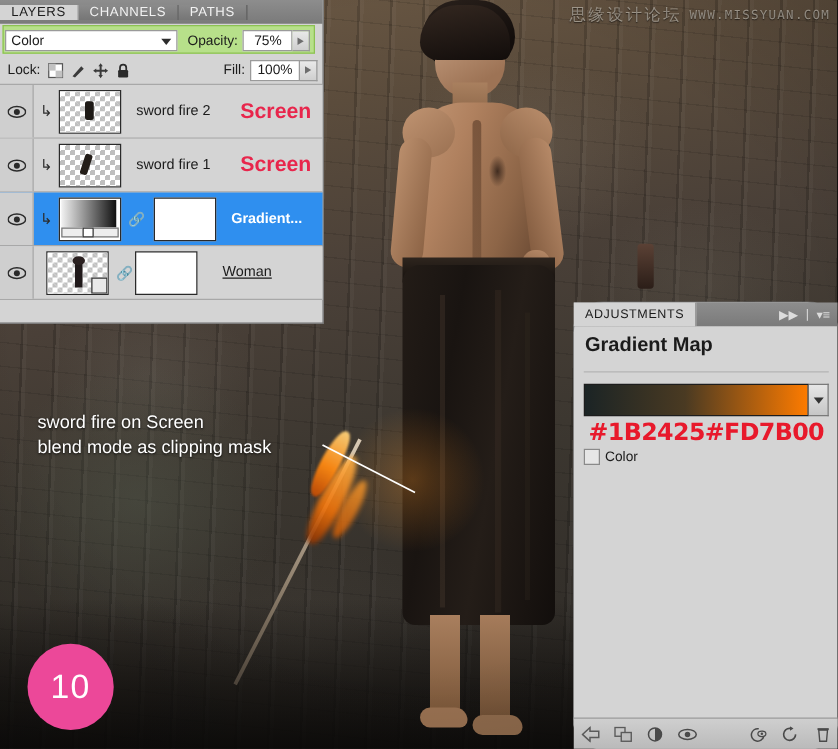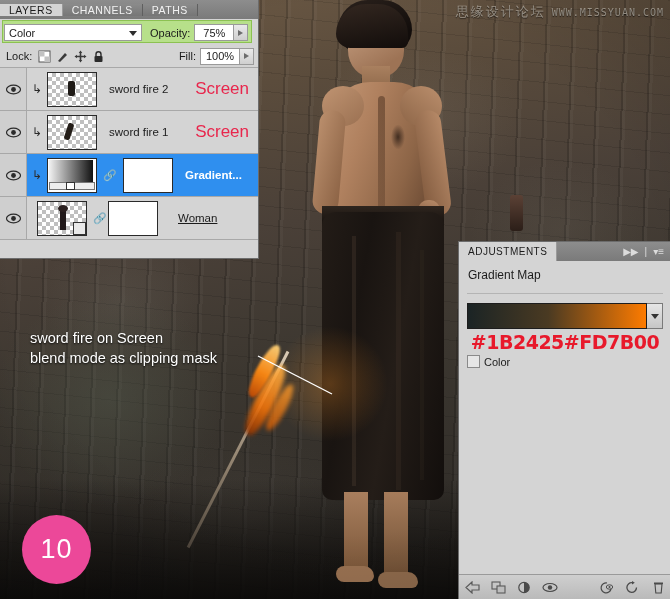--- a/index.html
+++ b/index.html
@@ -142,37 +142,37 @@
   .thumb{width:48px;height:33px;border:1px solid #2a2a2a;background:#fff;position:relative;overflow:hidden;}
   .checker{position:absolute;inset:0;
      background-image:linear-gradient(45deg,#bfbfbf 25%,transparent 25%,transparent 75%,#bfbfbf 75%),
                       linear-gradient(45deg,#bfbfbf 25%,transparent 25%,transparent 75%,#bfbfbf 75%);
      background-size:8px 8px;background-position:0 0,4px 4px;background-color:#fff;}
   .mask{width:48px;height:33px;border:1px solid #2a2a2a;background:#fff;margin-left:9px;}
   .linkicon{width:11px;text-align:center;font-size:11px;color:#222;margin-left:6px;}
   .lname{margin-left:12px;font-size:11.5px;color:#1b1b1b;}
   .lname.white{color:#fff;font-weight:bold;}
   .lname.u{text-decoration:underline;margin-left:20px;}
-  .blendtag{margin-left:auto;margin-right:9px;font-size:17px;color:#e8264c;font-weight:400;}
+  .blendtag{margin-left:auto;margin-right:9px;font-size:17px;color:#e8264c;font-weight:700;}
 
   .eye{display:block;}
   
   .gmthumb{width:48px;height:33px;border:1px solid #2a2a2a;position:relative;background:#fff;}
   .gmthumb .g{position:absolute;left:1px;top:1px;width:44px;height:22px;
      background:linear-gradient(90deg,#f2f2f2,#111);}
   .gmthumb .sl{position:absolute;left:1px;bottom:2px;width:44px;height:6px;background:#eee;border:1px solid #777;}
   .gmthumb .sl:after{content:"";position:absolute;left:16px;top:-1px;width:7px;height:6px;background:#fff;border:1px solid #333;}
 
   
   #adj{position:absolute;left:458px;top:241px;width:212px;height:358px;background:#d4d4d4;
-     border-left:1px solid #6c6c6c;border-top:1px solid #6c6c6c;font-size:11px;color:#1b1b1b;}
+     border-left:1px solid #6c6c6c;border-top:1px solid #6c6c6c;font-size:11px;color:#1b1b1b;border-radius:25px;}
   #adjtabs{height:19px;background:linear-gradient(180deg,#8d8d8d,#7a7a7a);display:flex;align-items:stretch;}
   #adjtabs .tab{font-size:10px;}
   #adj-icons{margin-left:auto;display:flex;align-items:center;gap:6px;padding-right:7px;color:#dcdcdc;font-size:10px;}
-  #adjtitle{padding:7px 9px 4px 9px;font-size:12px;font-weight:normal;}
+  #adjtitle{padding:7px 9px 4px 9px;font-size:16px;font-weight:bold;}
   #adjsep{height:1px;background:#b4b4b4;margin:7px 8px 0 8px;}
   #gradwrap{display:flex;align-items:center;padding:9px 8px 0 8px;}
   #gradbar{flex:1;height:24px;border:1px solid #1d1d1d;}
   #graddrop{width:15px;height:24px;border:1px solid #7a7a7a;border-left:none;
      background:linear-gradient(180deg,#e6e6e6,#c6c6c6);display:flex;align-items:center;justify-content:center;}
   #graddrop i{width:0;height:0;border-left:4px solid transparent;border-right:4px solid transparent;
      border-top:5px solid #333;}
   .hexrow{display:flex;justify-content:center;padding:2px 8px 0 8px;}
   .hex{color:#e8192b;font-size:19px;font-weight:bold;letter-spacing:-.5px;font-family:"DejaVu Sans",sans-serif;}
   .cbrow{display:flex;align-items:center;padding:0 8px;margin-top:2px;}

